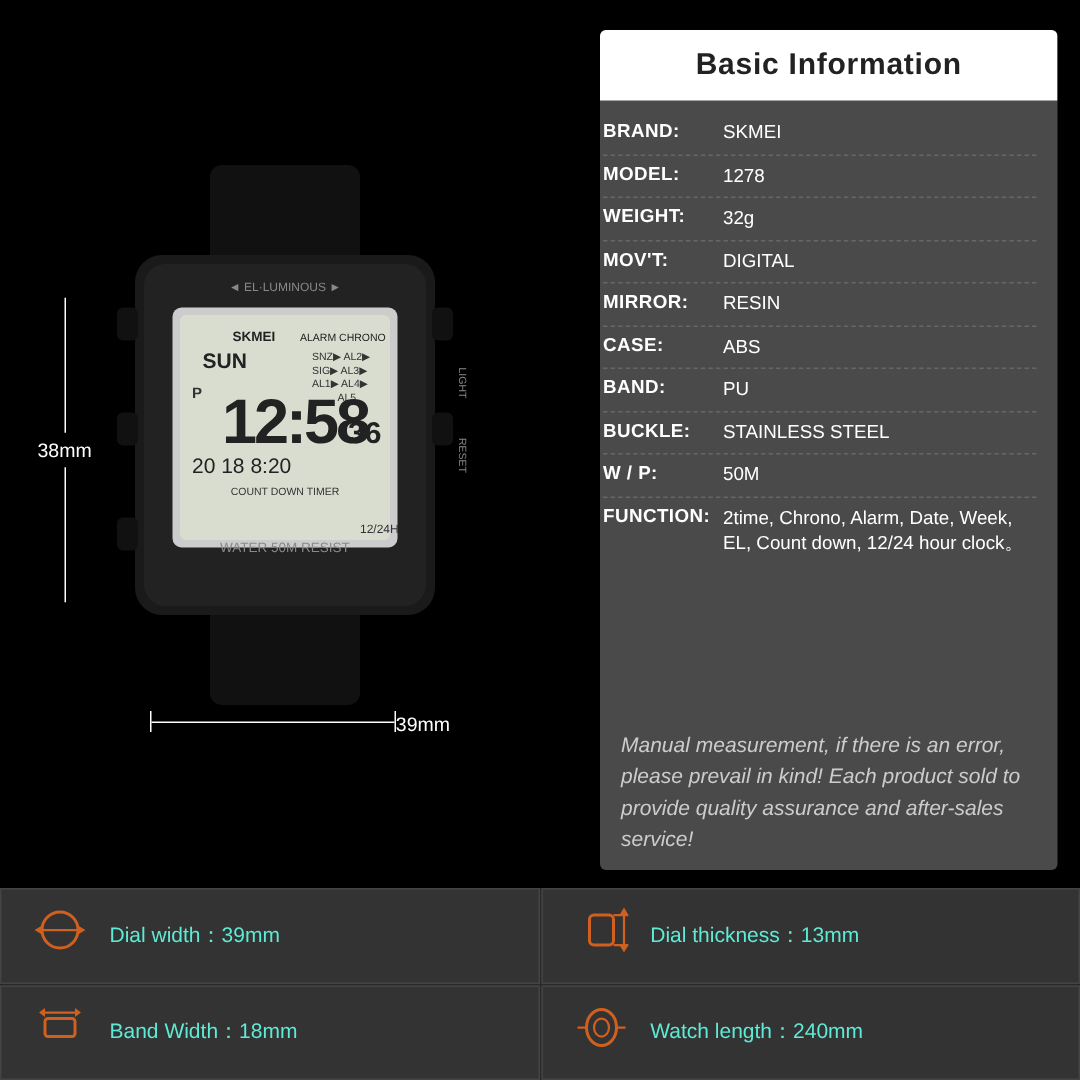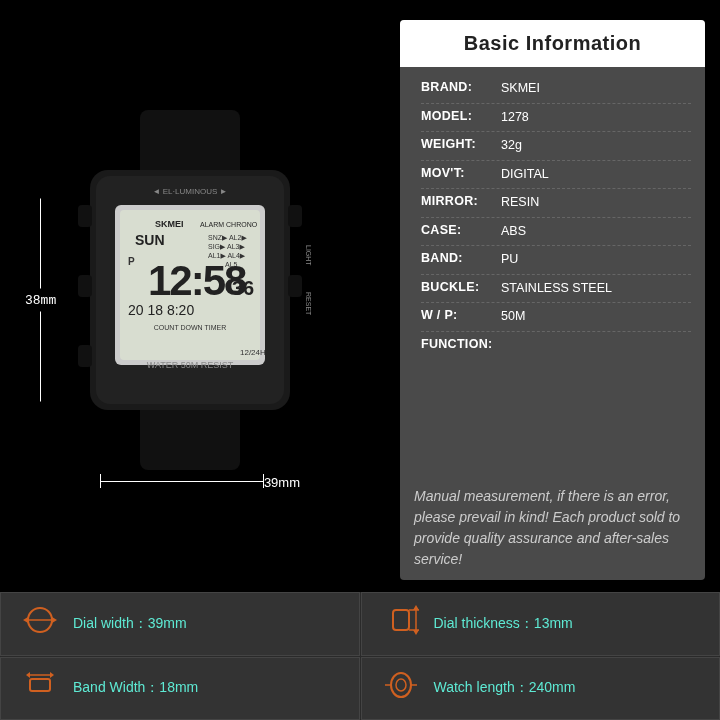--- a/index.html
+++ b/index.html
@@ -36,21 +36,20 @@
       display: flex;
       align-items: center;
       justify-content: center;
     }
 
     
     .dim-label {
       position: absolute;
       color: #fff;
       font-size: 13px;
-      font-family: Liberation Mono, monospace;
     }
     .dim-left {
       left: 10px;
       top: 50%;
       transform: translateY(-50%);
       display: flex;
       flex-direction: column;
       align-items: center;
       gap: 4px;
     }
@@ -77,21 +76,21 @@
       background: #fff;
       text-align: center;
       padding: 12px 10px;
       font-size: 20px;
       font-weight: bold;
       color: #222;
       letter-spacing: 0.5px;
     }
 
     .info-rows {
-      padding: 8px 14px 4px 21px;
+      padding: 8px 14px 4px 2px;
       flex: 1;
     }
 
     .info-row {
       display: flex;
       flex-direction: row;
       padding: 5px 0;
       border-bottom: 1px dashed #666;
       align-items: flex-start;
     }
@@ -278,20 +277,21 @@
           <div class="info-row">
             <span class="info-key">BUCKLE:</span>
             <span class="info-val">STAINLESS STEEL</span>
           </div>
           <div class="info-row">
             <span class="info-key">W / P:</span>
             <span class="info-val">50M</span>
           </div>
           <div class="info-row">
             <span class="info-key">FUNCTION:</span>
+            <span class="info-val">2time, Chrono, Alarm, Date, Week, EL, Count down, 12/24 hour clock。</span>
           </div>
         </div>
       <div class="info-note" id="info-note">Manual measurement, if there is an error, please prevail in kind!
 Each product sold to provide quality assurance and after-sales service!</div>
     </div>
 
   </div>
 
   <div class="bottom-section" id="bottom-specs">
   <div class="spec-cell">

